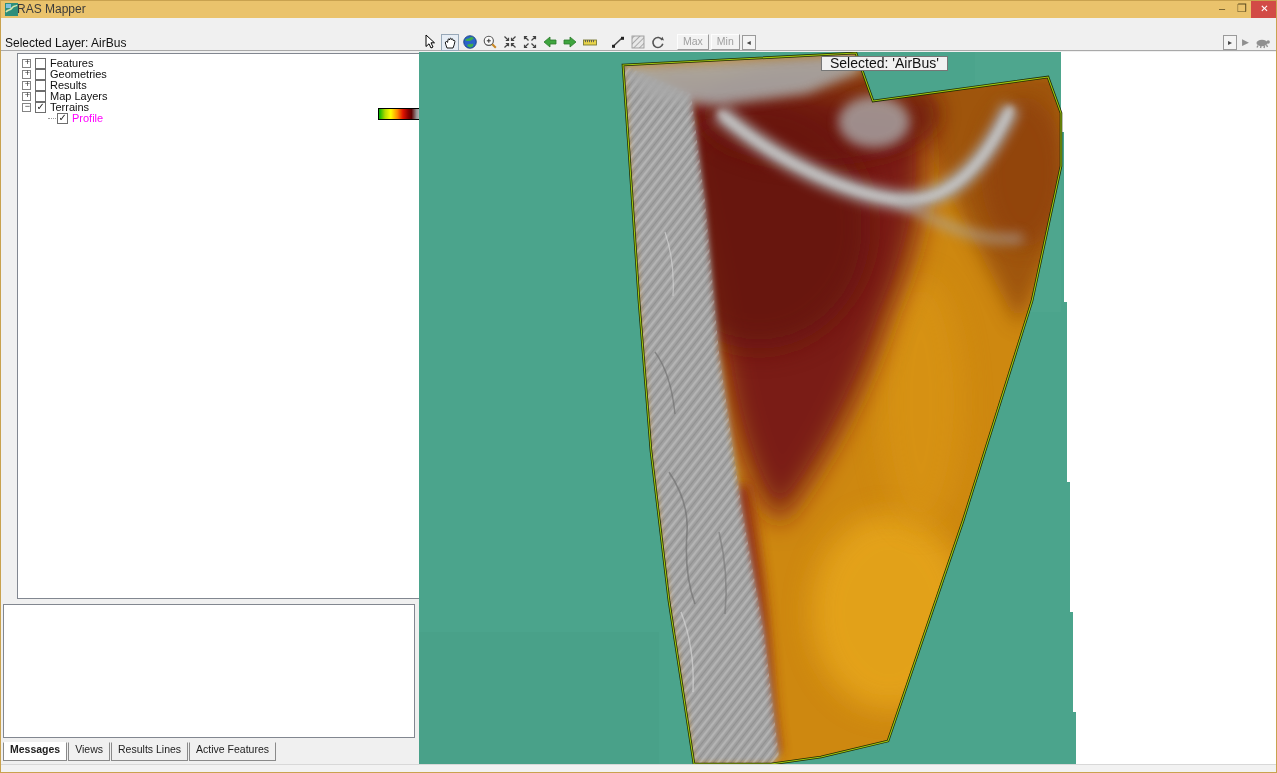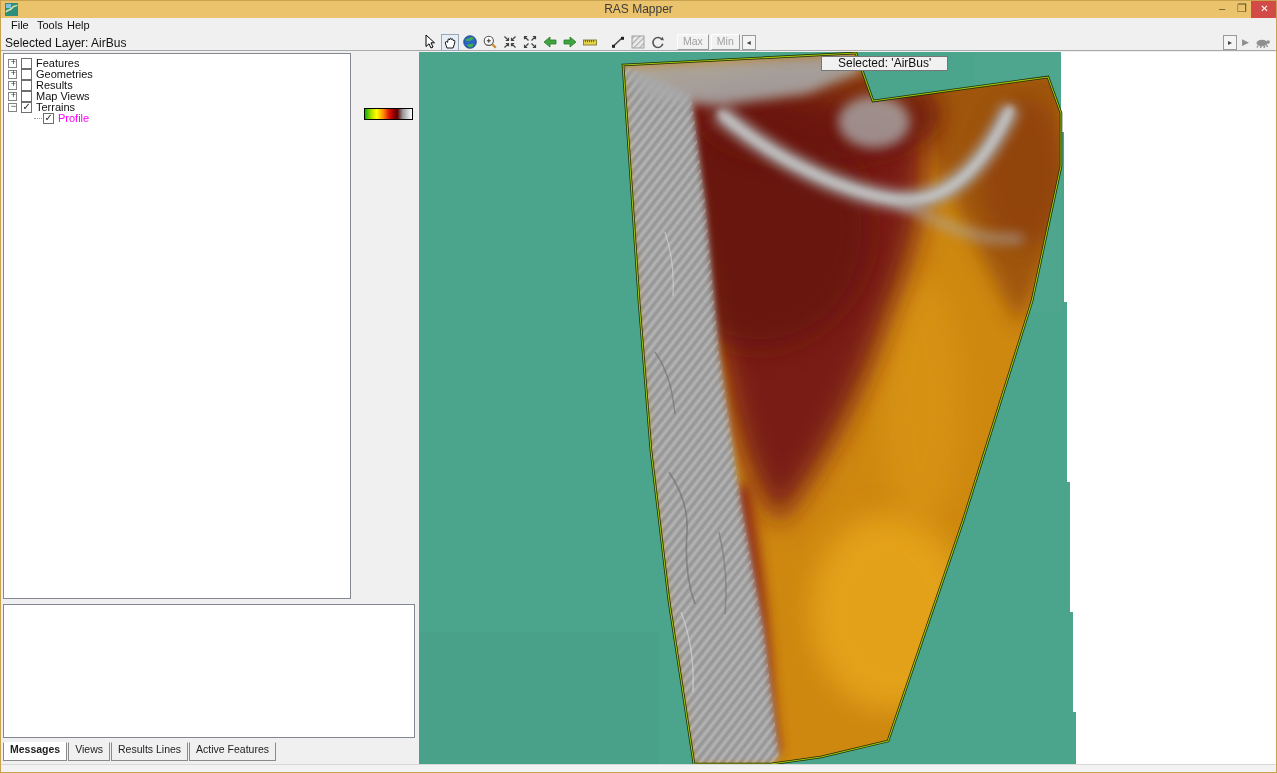--- a/index.html
+++ b/index.html
@@ -4,22 +4,22 @@
 <style>
   * { margin:0; padding:0; box-sizing:border-box; }
   html,body { width:1277px; height:773px; overflow:hidden; background:#fff;
               font-family:"Liberation Sans", sans-serif; }
   .window { position:relative; width:1277px; height:773px; background:#f0f0f0;
             border:1px solid #c9a24f; overflow:hidden; }
 
   
   .titlebar { position:absolute; left:0; top:0; width:100%; height:17px; background:#EAC36C; }
   .app-icon { position:absolute; left:4px; top:2px; width:13px; height:13px; }
-  .title-text { position:absolute; left:0; right:0; top:1px; text-align:center;
-                font-size:12px; color:#3c3c3c; }
+  .title-text { position:absolute; left:0; right:0; top:1px; text-align:left;
+                font-size:12px; color:#3c3c3c;padding-left:16px; }
   .winctrl { position:absolute; top:0; height:17px; text-align:center; font-size:11px;
              color:#5a4a20; line-height:15px; cursor:default; }
   .ctrl-min { left:1212px; width:18px; }
   .ctrl-max { left:1232px; width:18px; }
   .ctrl-close { left:1250px; width:27px; background:#D24B46; color:#fff; font-size:10px; line-height:16px; }
 
   
   .menubar { position:absolute; left:0; top:17px; width:100%; height:15px; background:#f0f0f0; }
   .menu-item { position:absolute; top:1px; font-size:11px; color:#111; padding:0 4px; }
 
@@ -33,21 +33,21 @@
   .tb-gap { width:6px; }
   .pushbtn { height:16px; font-size:10.5px; color:#9f9f9f; background:#f2f2f2; text-align:center;
              border:1px solid; border-color:#fdfdfd #9a9a9a #9a9a9a #fdfdfd; padding:0 5px; line-height:13px; }
   .toolbar-right { position:absolute; right:4px; top:0; height:18px; display:flex; align-items:center; gap:5px; }
   .mini-btn { width:14px; height:15px; border:1px solid #9a9a9a; background:#f4f4f4; font-size:8px;
               color:#444; text-align:center; line-height:13px; }
   .play-glyph { font-size:9px; color:#8f8f8f; }
 
   
   .left-panel { position:absolute; left:0; top:51px; width:417px; height:712px; background:#f0f0f0; }
-  .tree-box { position:absolute; left:2px; top:1px; width:348px; height:546px; background:#fff;
+  .tree-box { position:absolute; left:16px; top:1px; width:412px; height:546px; background:#fff;
               border:1px solid #828790; }
   .msg-box  { position:absolute; left:2px; top:552px; width:412px; height:134px; background:#fff;
               border:1px solid #828790; }
   .trow { position:absolute; left:4px; height:11px; font-size:11px; color:#111; white-space:nowrap; }
   .expander { display:inline-block; width:9px; height:9px; border:1px solid #848484; background:#fff;
               vertical-align:middle; position:relative; margin-right:4px; }
   .expander::after { position:absolute; left:0; top:-2px; width:9px; text-align:center;
                      font-size:9px; line-height:9px; color:#333; }
   .expander.plus::after  { content:"+"; }
   .expander.minus::after { content:"\2212"; }
@@ -64,21 +64,21 @@
 
   
   .tabs { position:absolute; left:2px; top:687px; height:16px; }
   .tab { display:inline-block; font-size:10.5px; color:#222; background:#f0f0f0;
          border:1px solid #8a8a8a; border-top:1px solid #f0f0f0; padding:0px 6px 5px 6px; margin-right:1px; }
   .tab.active { background:#fff; font-weight:bold; border-top:1px solid #fff; }
 
   
   .map-area { position:absolute; left:418px; top:51px; width:859px; height:712px; background:#fff; }
   .tooltip { position:absolute; left:820px; top:55px; height:15px; background:#f1f1f1;
-             border:1px solid #767676; font-size:12px; color:#111; padding:0 16px; line-height:13px; white-space:nowrap; }
+             border:1px solid #767676; font-size:14px; color:#111; padding:0 8px; line-height:13px; white-space:nowrap; }
 
   
   .statusbar { position:absolute; left:0; top:763px; width:100%; height:10px; background:#f2f2f2;
                border-top:1px solid #d8d8d8; }
 </style>
 </head>
 <body>
 
 <div class="window">
 
@@ -87,25 +87,20 @@
       <rect width="13" height="13" fill="#2f8e7a"></rect>
       <path d="M1,9 C3,6 5,8 7,5 C9,2 11,4 12,2" stroke="#d8e8b0" stroke-width="1.5" fill="none"></path>
       <rect x="1" y="1" width="5" height="4" fill="#7ec0e0"></rect>
     </svg>
     <div class="title-text">RAS Mapper</div>
     <div class="winctrl ctrl-min">–</div>
     <div class="winctrl ctrl-max">❐</div>
     <div class="winctrl ctrl-close">✕</div>
   </div>
 
-  <div class="menubar">
-    <span class="menu-item" style="left:6px">File</span>
-    <span class="menu-item" style="left:32px">Tools</span>
-    <span class="menu-item" style="left:62px">Help</span>
-  </div>
 
   <div class="bar-row">
     <span class="layer-label">Selected Layer: AirBus</span>
 
     <div class="toolbar">
       <div class="tbtn">
         <svg width="16" height="16">
             <path d="M4,1 L4,12.5 L7,9.8 L9,14 L11,13 L9,8.8 L12.5,8.8 Z" fill="#fff" stroke="#000" stroke-width="1"></path>
           </svg>
       </div>
@@ -219,21 +214,21 @@
       <div class="trow" style="top:2px">
         <span class="expander plus"></span><span class="cbox"></span><span class="tlabel">Features</span>
       </div>
       <div class="trow" style="top:13px">
         <span class="expander plus"></span><span class="cbox"></span><span class="tlabel">Geometries</span>
       </div>
       <div class="trow" style="top:24px">
         <span class="expander plus"></span><span class="cbox"></span><span class="tlabel">Results</span>
       </div>
       <div class="trow" style="top:35px">
-        <span class="expander plus"></span><span class="cbox"></span><span class="tlabel">Map Views</span>
+        <span class="expander plus"></span><span class="cbox"></span><span class="tlabel">Map Layers</span>
       </div>
       <div class="trow" style="top:46px">
         <span class="expander minus"></span><span class="cbox checked"></span><span class="tlabel">Terrains</span>
       </div>
       <div class="trow child-indent" style="top:57px">
         <span class="dotline"></span><span class="cbox checked"></span><span class="tlabel magenta">Profile</span>
       </div>
       <div class="legend-bar"></div>
     </div>
 

